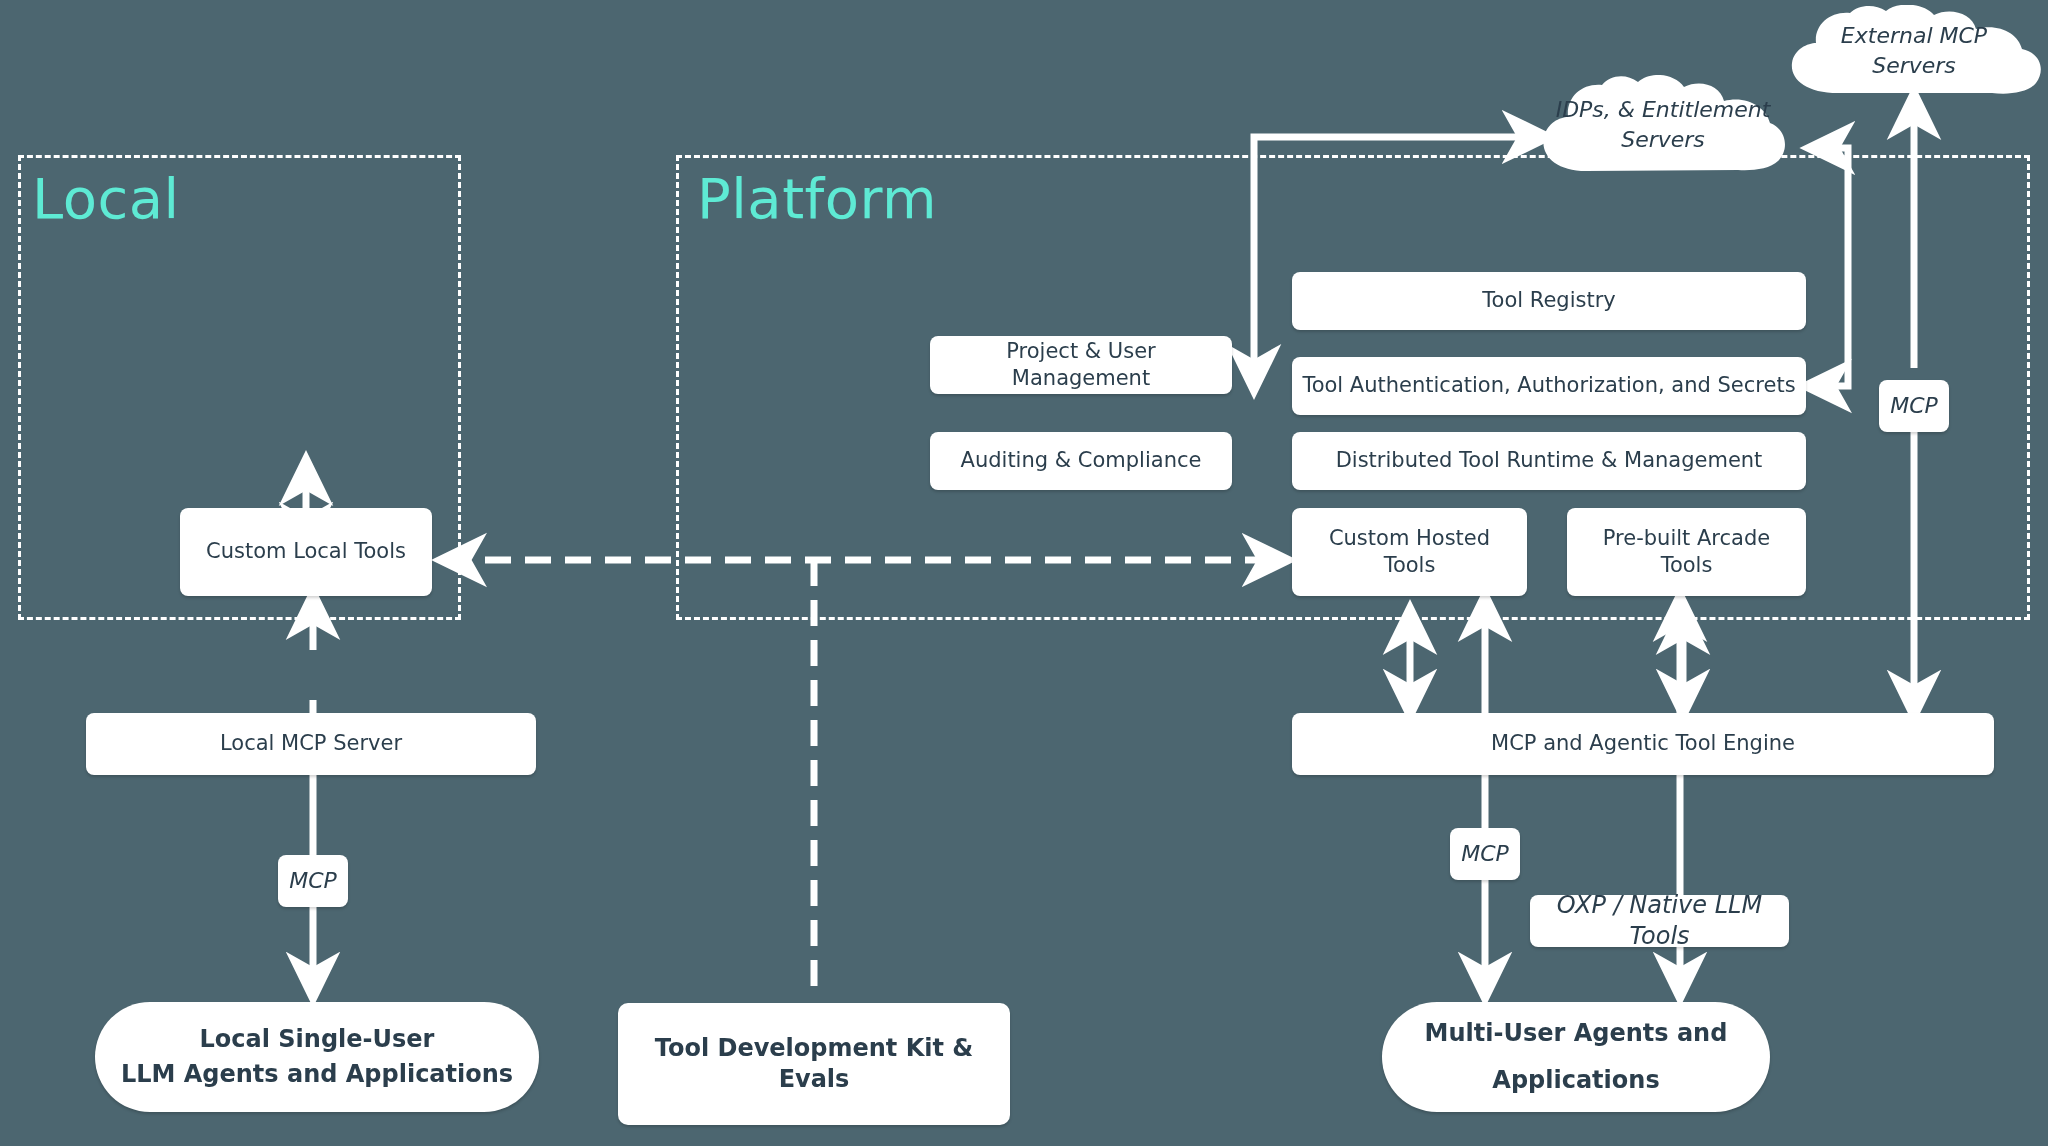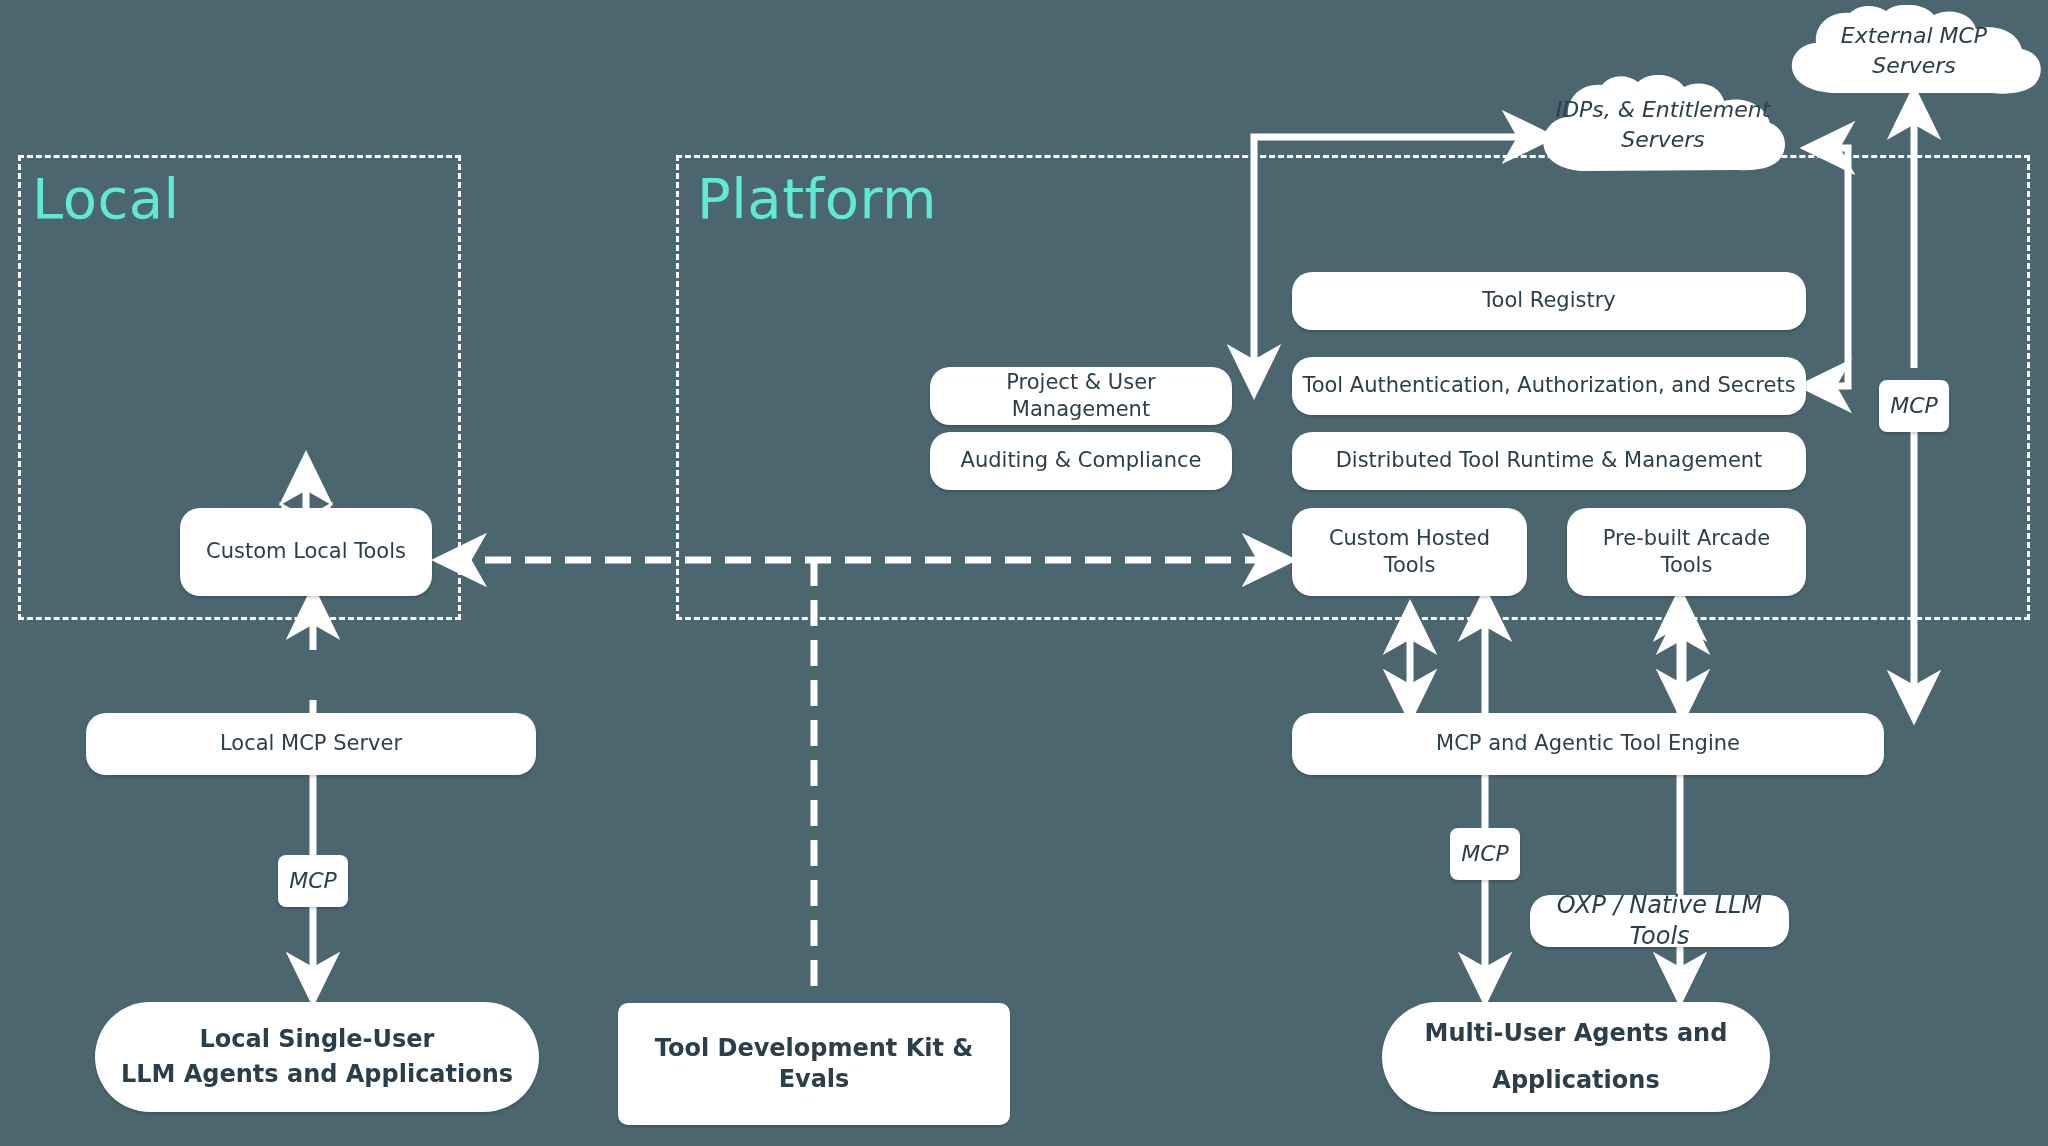--- a/index.html
+++ b/index.html
@@ -31,21 +31,21 @@
     position: absolute;
     color: #5eead4;
     font-size: 56px;
     font-weight: 400;
     letter-spacing: 0.5px;
     white-space: nowrap;
   }
   .node {
     position: absolute;
     background: #ffffff;
-    border-radius: 20px;
+    border-radius: 8px;
     box-sizing: border-box;
     display: flex;
     align-items: center;
     justify-content: center;
     text-align: center;
     color: #2b3e4c;
     font-size: 21px;
     line-height: 1.3;
     padding: 4px 10px;
     box-shadow: 0 2px 3px rgba(0,0,0,0.18);
@@ -168,35 +168,35 @@
 
   <div class="node label-chip" style="left:278px; top:855px; width:70px; height:52px;">MCP</div>
 
   <div class="node pill" style="left:95px; top:1002px; width:444px; height:110px; flex-direction:column; gap:4px;">
     <span>Local Single-User</span>
     <span>LLM Agents and Applications</span>
   </div>
 
   <div class="node strong" style="left:618px; top:1003px; width:392px; height:122px; border-radius:10px;">Tool Development Kit &amp; Evals</div>
 
-  <div class="node" style="left:930px; top:367px; width:302px; height:58px;">Project &amp; User Management</div>
+  <div class="node" style="left:930px; top:336px; width:302px; height:58px;">Project &amp; User Management</div>
 
   <div class="node" style="left:930px; top:432px; width:302px; height:58px;">Auditing &amp; Compliance</div>
 
   <div class="node" style="left:1292px; top:272px; width:514px; height:58px;">Tool Registry</div>
 
   <div class="node" style="left:1292px; top:432px; width:514px; height:58px;">Distributed Tool Runtime &amp; Management</div>
 
   <div class="node" style="left:1292px; top:357px; width:514px; height:58px;">Tool Authentication, Authorization, and Secrets</div>
 
   <div class="node" style="left:1292px; top:508px; width:235px; height:88px;">Custom Hosted Tools</div>
 
   <div class="node" style="left:1567px; top:508px; width:239px; height:88px;text-align:center;">Pre-built Arcade Tools</div>
 
-  <div class="node" style="left:1292px; top:713px; width:592px; height:62px;text-align:right;">MCP and Agentic Tool Engine</div>
+  <div class="node" style="left:1292px; top:713px; width:702px; height:62px;text-align:right;">MCP and Agentic Tool Engine</div>
 
   <div class="node label-chip" style="left:1879px; top:380px; width:70px; height:52px;">MCP</div>
 
   <div class="node label-chip" style="left:1450px; top:828px; width:70px; height:52px;">MCP</div>
 
   <div class="node italic" style="left:1530px; top:895px; width:259px; height:52px;">OXP / Native LLM Tools</div>
 
   <div class="node pill" style="left:1382px; top:1002px; width:388px; height:110px; flex-direction:column; gap:16px;">
     <span>Multi-User Agents and</span>
     <span>Applications</span>

